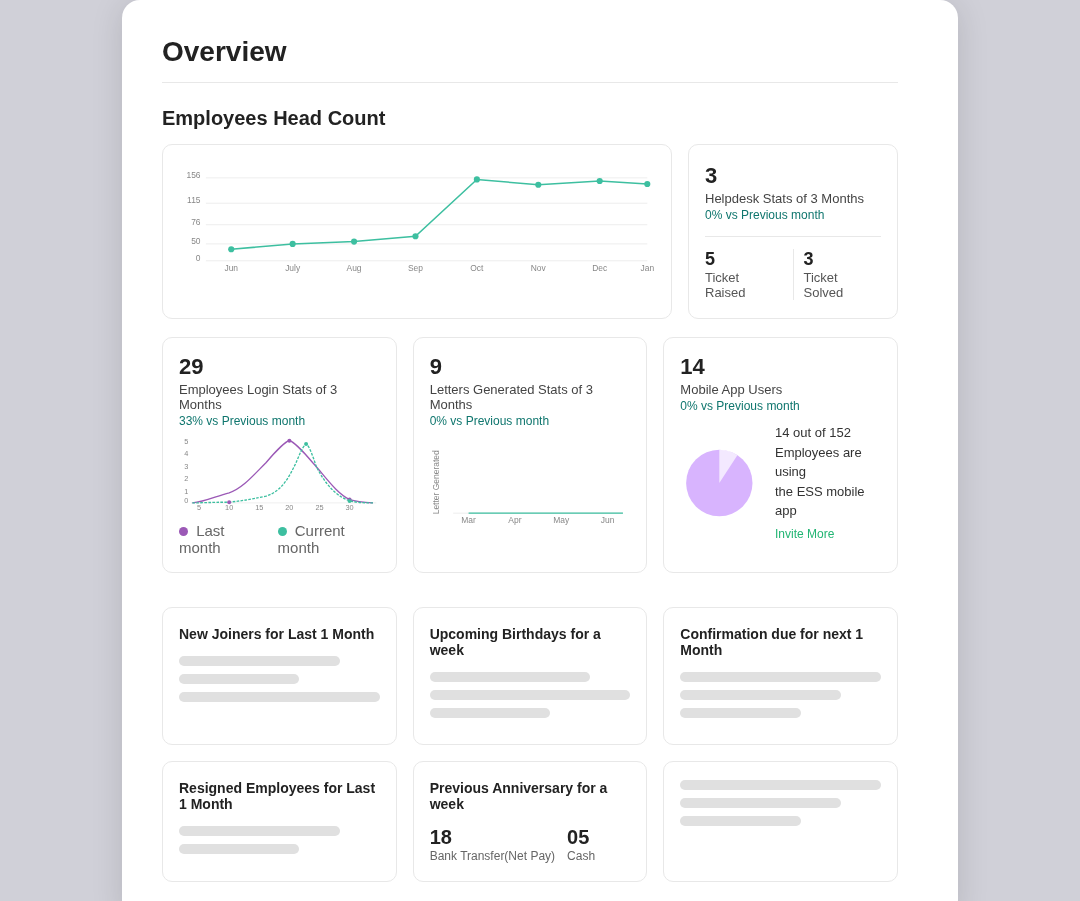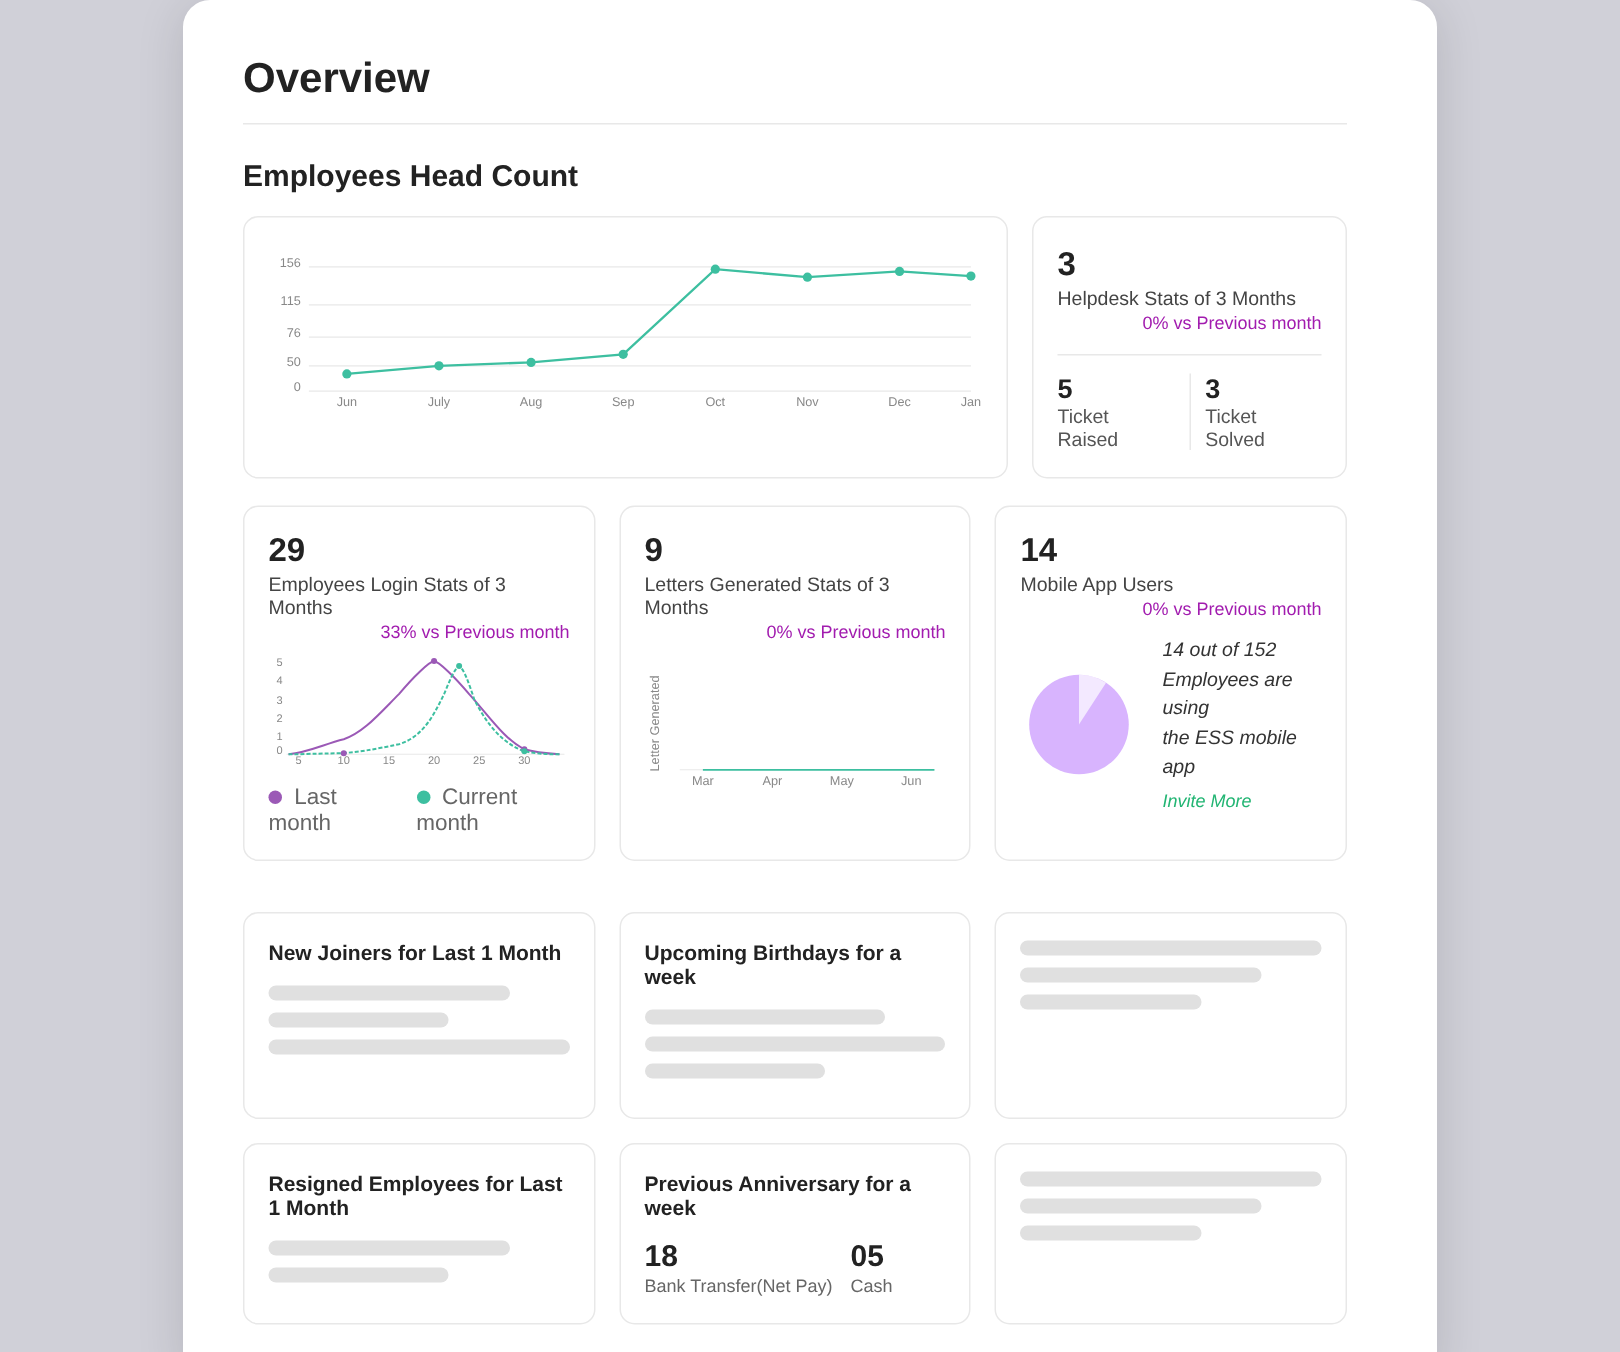--- a/index.html
+++ b/index.html
@@ -60,23 +60,22 @@
       font-weight: 700;
       color: #222;
     }
     .stat-label {
       font-size: 13px;
       color: #444;
       margin-top: 2px;
     }
     .stat-percent-green {
       font-size: 12px;
-      color: #a21caf;
+      color: #0f766e;
       margin-top: 2px;
-      text-align: right;
     }
     .ticket-row {
       display: flex;
       margin-top: 14px;
       border-top: 1px solid #e8e8e8;
       padding-top: 12px;
       gap: 0;
     }
     .ticket-item {
       flex: 1;
@@ -145,21 +144,20 @@
     }
     .skeleton-line.short { width: 60%; }
     .skeleton-line.medium { width: 80%; }
     .skeleton-line.full { width: 100%; }
     
     .pie-area {
       display: flex;
       align-items: center;
       gap: 16px;
       margin-top: 10px;
-      font-style: italic;
     }
     .pie-text {
       font-size: 13px;
       color: #333;
       line-height: 1.5;
     }
     .pie-invite {
       color: #22b573;
       font-size: 12px;
       margin-top: 4px;
@@ -359,20 +357,21 @@
       <div class="skeleton-line short"></div>
       <div class="skeleton-line full"></div>
     </div>
     <div class="info-card">
       <div class="info-card-title">Upcoming Birthdays for a week</div>
       <div class="skeleton-line medium"></div>
       <div class="skeleton-line full"></div>
       <div class="skeleton-line short"></div>
     </div>
     <div class="info-card">
+      <div class="info-card-title">Confirmation due for next 1 Month</div>
       <div class="skeleton-line full"></div>
       <div class="skeleton-line medium"></div>
       <div class="skeleton-line short"></div>
     </div>
   </div>
 
   <div class="bottom-row">
     <div class="info-card">
       <div class="info-card-title">Resigned Employees for Last 1 Month</div>
       <div class="skeleton-line medium"></div>

